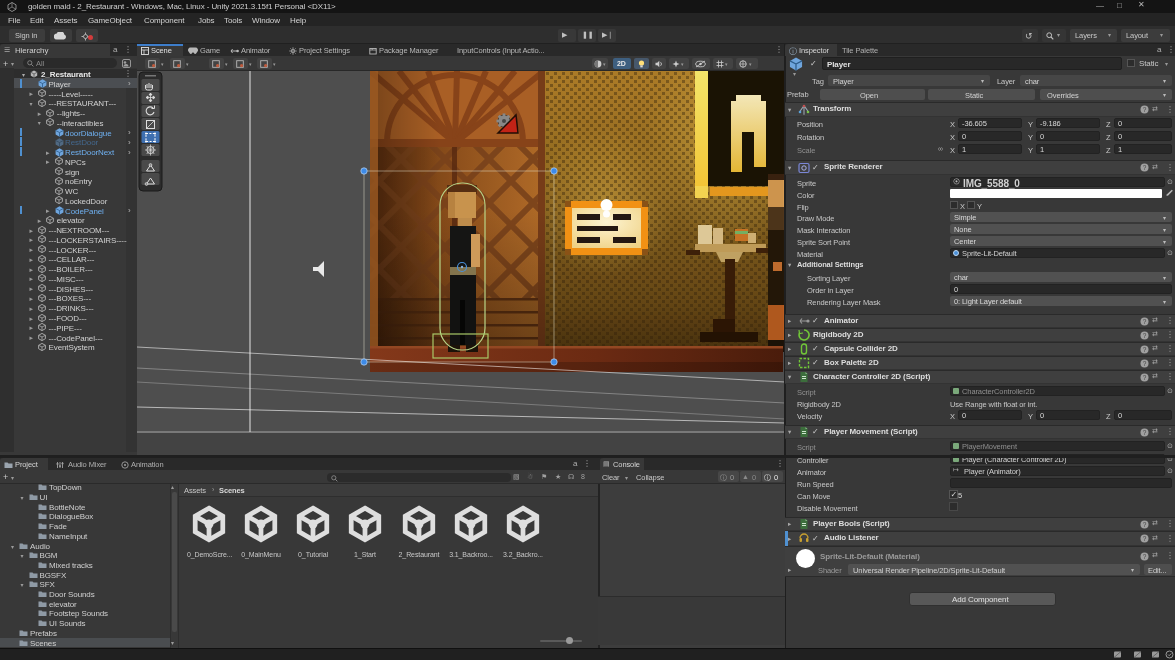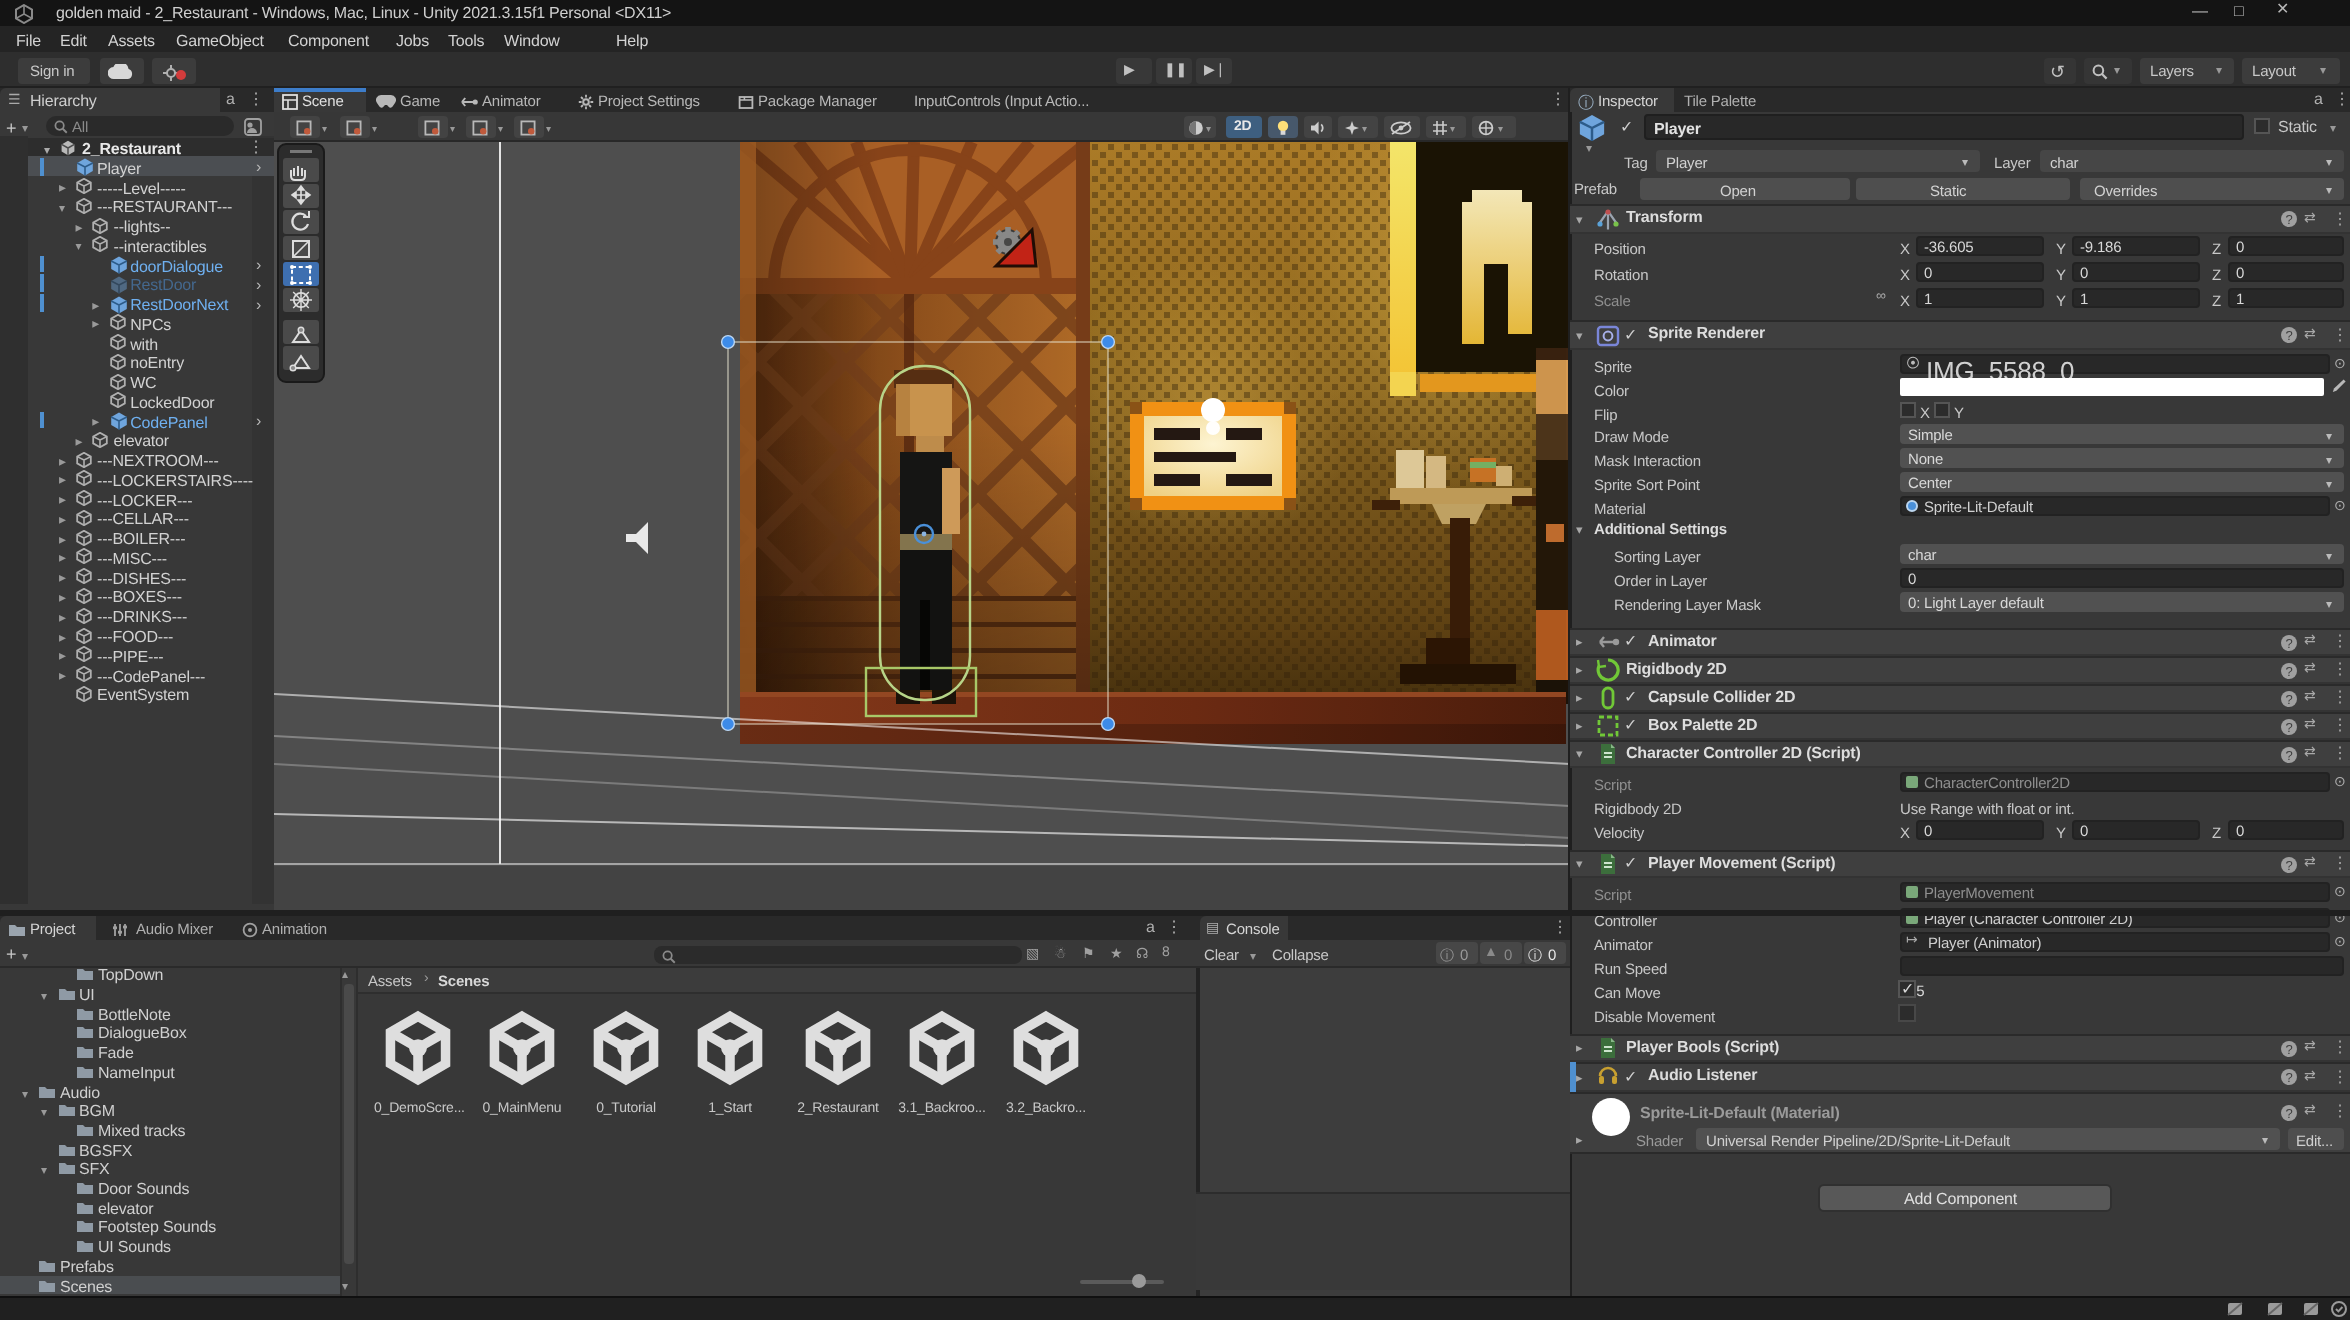--- a/index.html
+++ b/index.html
@@ -19,21 +19,21 @@
 <div class="tx" style="left:1138px;top:0px;font-size:8px;color:#b8b8b8;font-weight:normal;">✕</div>
 <div class="ab" style="left:0px;top:13px;width:1175px;height:13px;background:#242424"></div>
 <div class="tx" style="left:8px;top:15.5px;font-size:8px;color:#d2d2d2;font-weight:normal;">File</div>
 <div class="tx" style="left:30px;top:15.5px;font-size:8px;color:#d2d2d2;font-weight:normal;">Edit</div>
 <div class="tx" style="left:54px;top:15.5px;font-size:8px;color:#d2d2d2;font-weight:normal;">Assets</div>
 <div class="tx" style="left:88px;top:15.5px;font-size:8px;color:#d2d2d2;font-weight:normal;">GameObject</div>
 <div class="tx" style="left:144px;top:15.5px;font-size:8px;color:#d2d2d2;font-weight:normal;">Component</div>
 <div class="tx" style="left:198px;top:15.5px;font-size:8px;color:#d2d2d2;font-weight:normal;">Jobs</div>
 <div class="tx" style="left:224px;top:15.5px;font-size:8px;color:#d2d2d2;font-weight:normal;">Tools</div>
 <div class="tx" style="left:252px;top:15.5px;font-size:8px;color:#d2d2d2;font-weight:normal;">Window</div>
-<div class="tx" style="left:290px;top:16px;font-size:8px;color:#d2d2d2;font-weight:normal;margin-left:18px;">Help</div>
+<div class="tx" style="left:290px;top:16px;font-size:8px;color:#d2d2d2;font-weight:normal;">Help</div>
 <div class="ab" style="left:0px;top:26px;width:1175px;height:18px;background:#2e2e2e;border-bottom:1px solid #202020"></div>
 <div class="ab" style="left:9px;top:29px;width:36px;height:13px;background:#3c3c3c;border-radius:2px"></div>
 <div class="tx" style="left:15px;top:31px;font-size:7.5px;color:#c8c8c8;font-weight:normal;">Sign in</div>
 <div class="ab" style="left:50px;top:29px;width:22px;height:13px;background:#3c3c3c;border-radius:2px"></div>
 <svg class="ab" style="left:54px;top:32px" width="13" height="8" viewBox="0 0 13 8">
       <path d="M3 7.5 a3 3 0 0 1 -0.3 -6 a4 4 0 0 1 7.6 1 a2.6 2.6 0 0 1 -0.3 5 z" fill="#d8d8d8"></path>
     </svg>
 <div class="ab" style="left:76px;top:29px;width:22px;height:13px;background:#3c3c3c;border-radius:2px"></div>
 <svg class="ab" style="left:81px;top:31.5px" width="9" height="9" viewBox="0 0 9 9">
       <circle cx="4.5" cy="4.5" r="2" fill="none" stroke="#b0b0b0" stroke-width="1"></circle>
@@ -147,21 +147,21 @@
 <div class="tx" style="left:46.1px;top:158.34px;font-size:7px;color:#9a9a9a;font-weight:normal;">▸</div>
 <svg class="ab" style="left:54.6px;top:157.34px;opacity:1.0" width="8" height="8" viewBox="0 0 8 8">
       <path d="M4 0.4 7.4 2.3 7.4 5.7 4 7.6 0.6 5.7 0.6 2.3Z" fill="none" stroke="#b0b0b0" stroke-width="0.9"></path>
       <path d="M4 4 4 7.6 M4 4 0.6 2.3 M4 4 7.4 2.3" stroke="#b0b0b0" stroke-width="0.8" fill="none"></path>
     </svg>
 <div class="tx" style="left:65.1px;top:157.84px;font-size:8px;color:#d2d2d2;font-weight:normal;">NPCs</div>
 <svg class="ab" style="left:54.6px;top:167.1px;opacity:1.0" width="8" height="8" viewBox="0 0 8 8">
       <path d="M4 0.4 7.4 2.3 7.4 5.7 4 7.6 0.6 5.7 0.6 2.3Z" fill="none" stroke="#b0b0b0" stroke-width="0.9"></path>
       <path d="M4 4 4 7.6 M4 4 0.6 2.3 M4 4 7.4 2.3" stroke="#b0b0b0" stroke-width="0.8" fill="none"></path>
     </svg>
-<div class="tx" style="left:65.1px;top:167.6px;font-size:8px;color:#d2d2d2;font-weight:normal;">with</div>
+<div class="tx" style="left:65.1px;top:167.6px;font-size:8px;color:#d2d2d2;font-weight:normal;">sign</div>
 <svg class="ab" style="left:54.6px;top:176.86px;opacity:1.0" width="8" height="8" viewBox="0 0 8 8">
       <path d="M4 0.4 7.4 2.3 7.4 5.7 4 7.6 0.6 5.7 0.6 2.3Z" fill="none" stroke="#b0b0b0" stroke-width="0.9"></path>
       <path d="M4 4 4 7.6 M4 4 0.6 2.3 M4 4 7.4 2.3" stroke="#b0b0b0" stroke-width="0.8" fill="none"></path>
     </svg>
 <div class="tx" style="left:65.1px;top:177.36px;font-size:8px;color:#d2d2d2;font-weight:normal;">noEntry</div>
 <svg class="ab" style="left:54.6px;top:186.62px;opacity:1.0" width="8" height="8" viewBox="0 0 8 8">
       <path d="M4 0.4 7.4 2.3 7.4 5.7 4 7.6 0.6 5.7 0.6 2.3Z" fill="none" stroke="#b0b0b0" stroke-width="0.9"></path>
       <path d="M4 4 4 7.6 M4 4 0.6 2.3 M4 4 7.4 2.3" stroke="#b0b0b0" stroke-width="0.8" fill="none"></path>
     </svg>
 <div class="tx" style="left:65.1px;top:187.12px;font-size:8px;color:#d2d2d2;font-weight:normal;">WC</div>
@@ -651,21 +651,21 @@
 <div class="tx" style="left:824px;top:162.0px;font-size:8px;color:#dddddd;font-weight:bold;">Sprite Renderer</div>
 <svg class="ab" style="left:1140px;top:163.0px" width="9" height="9" viewBox="0 0 9 9">
       <circle cx="4.5" cy="4.5" r="4" fill="#a0a0a0"></circle>
       <text x="2.7" y="6.8" font-size="6.5" fill="#3f3f3f" font-family="Liberation Sans">?</text>
     </svg>
 <div class="tx" style="left:1152px;top:162.5px;font-size:7px;color:#a8a8a8;font-weight:normal;">⇄</div>
 <div class="tx" style="left:1166px;top:162.5px;font-size:8px;color:#a8a8a8;font-weight:normal;">⋮</div>
 <div class="tx" style="left:797px;top:178.5px;font-size:7.5px;color:#c8c8c8;font-weight:normal;">Sprite</div>
 <div class="ab" style="left:950px;top:177px;width:215px;height:10px;background:#282828;border:1px solid #222;border-radius:2px"></div>
 <div class="tx" style="left:953px;top:178px;font-size:7px;color:#bbb;font-weight:normal;">⦿</div>
-<div class="tx" style="left:963px;top:178px;font-size:13px;color:#d0d0d0;font-weight:normal;">IMG_5588_0</div>
+<div class="tx" style="left:963px;top:178px;font-size:10px;color:#d0d0d0;font-weight:bold;">IMG_5588_0</div>
 <div class="tx" style="left:1167px;top:178px;font-size:7px;color:#b0b0b0;font-weight:normal;">⊙</div>
 <div class="tx" style="left:797px;top:190.5px;font-size:7.5px;color:#c8c8c8;font-weight:normal;">Color</div>
 <div class="ab" style="left:950px;top:189px;width:212px;height:9px;background:#ffffff;border-radius:1px"></div>
 <svg class="ab" style="left:1165px;top:189px" width="8" height="9" viewBox="0 0 8 9">
       <path d="M6.8 0.8 L7.8 1.8 L3.2 6.4 L1.4 7 L2 5.2 Z" fill="#b8b8b8"></path>
     </svg>
 <div class="tx" style="left:797px;top:202.5px;font-size:7.5px;color:#c8c8c8;font-weight:normal;">Flip</div>
 <div class="ab" style="left:950px;top:201px;width:8px;height:8px;background:#2c2c2c;border:1px solid #555"></div>
 <div class="tx" style="left:960px;top:201.5px;font-size:7.5px;color:#c8c8c8;font-weight:normal;">X</div>
 <div class="ab" style="left:967px;top:201px;width:8px;height:8px;background:#2c2c2c;border:1px solid #555"></div>

